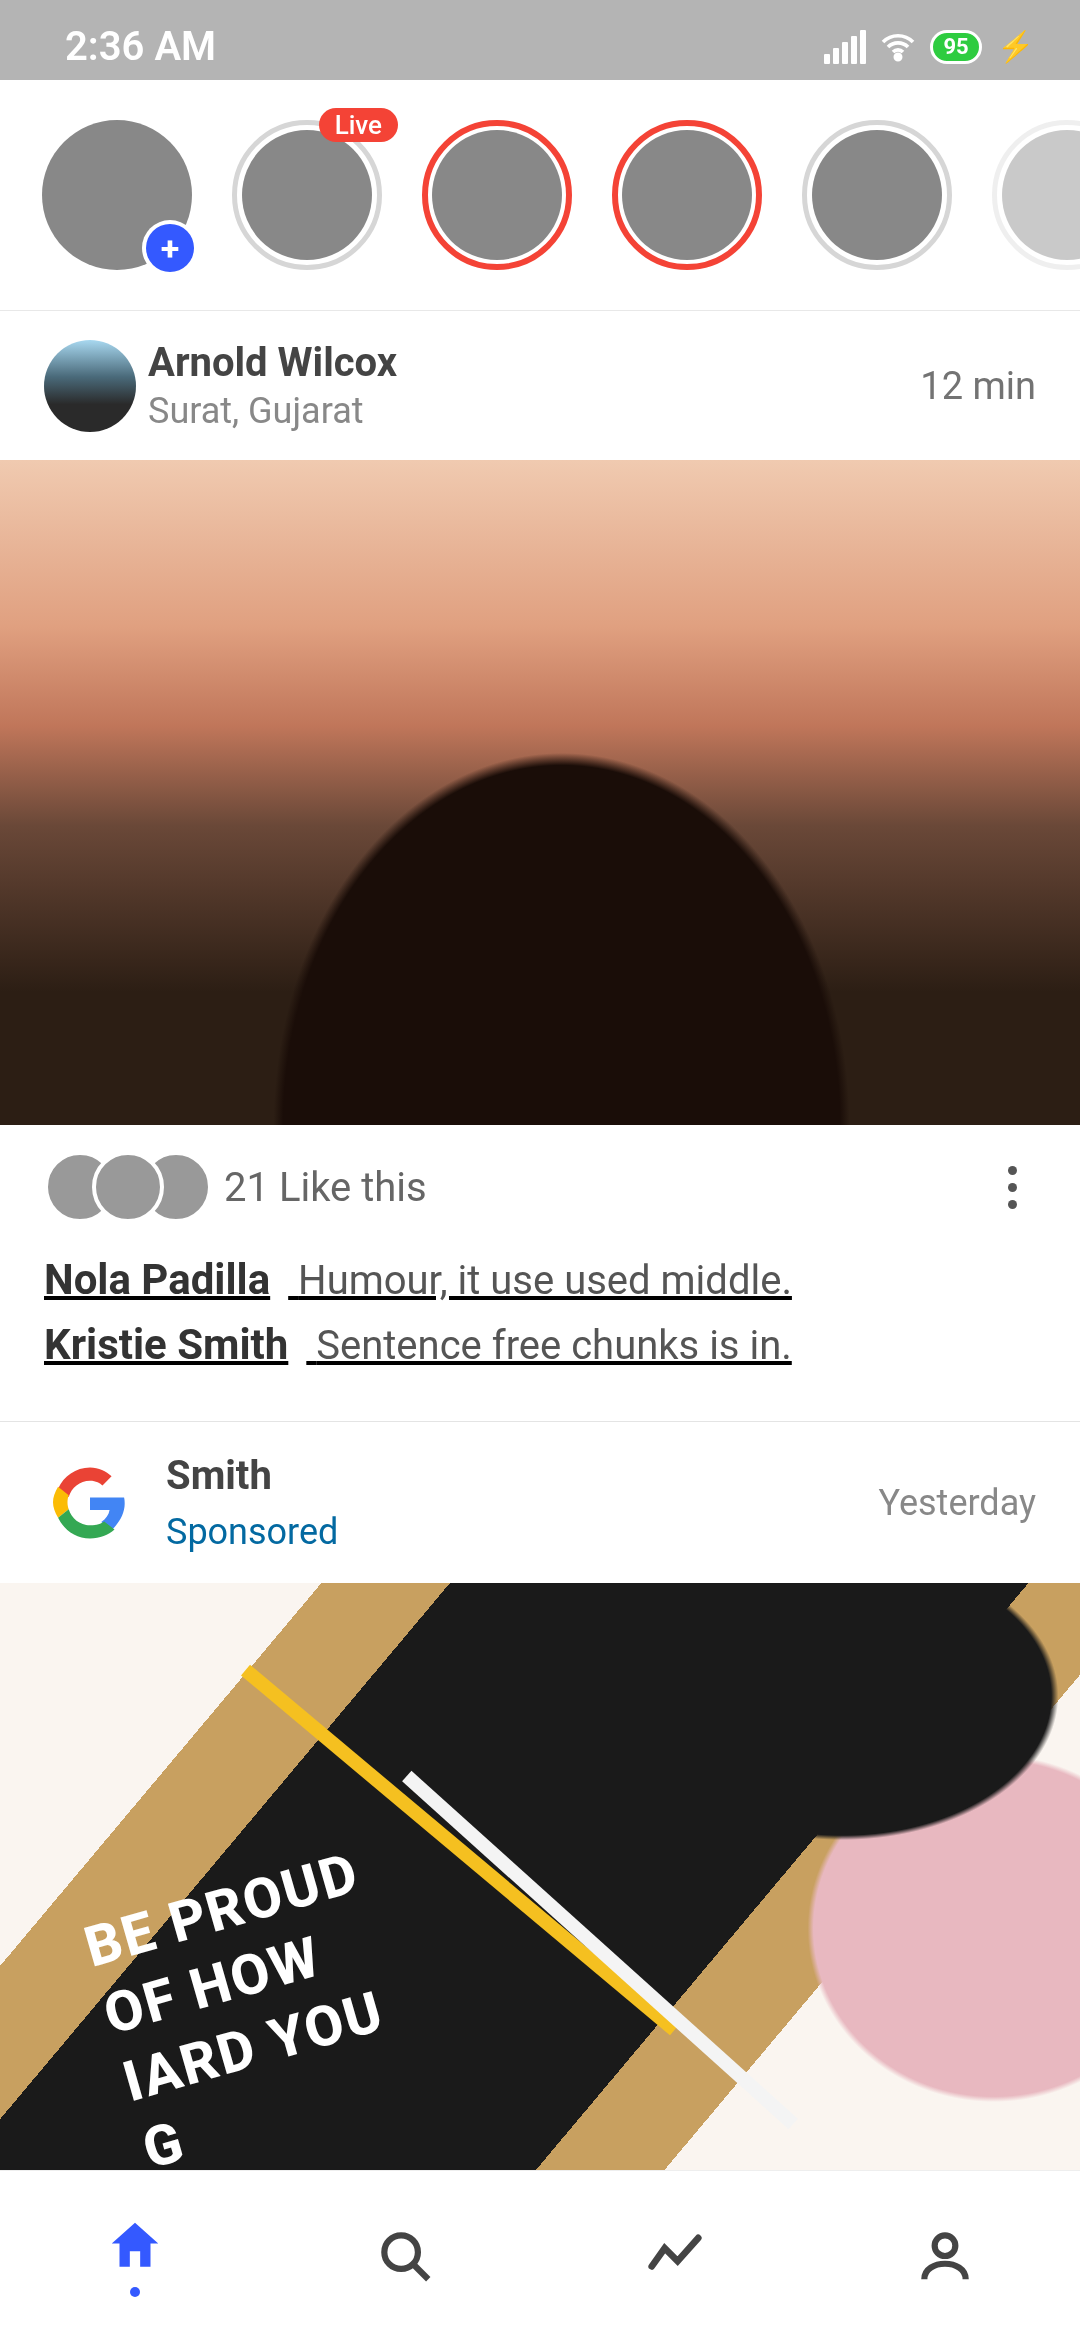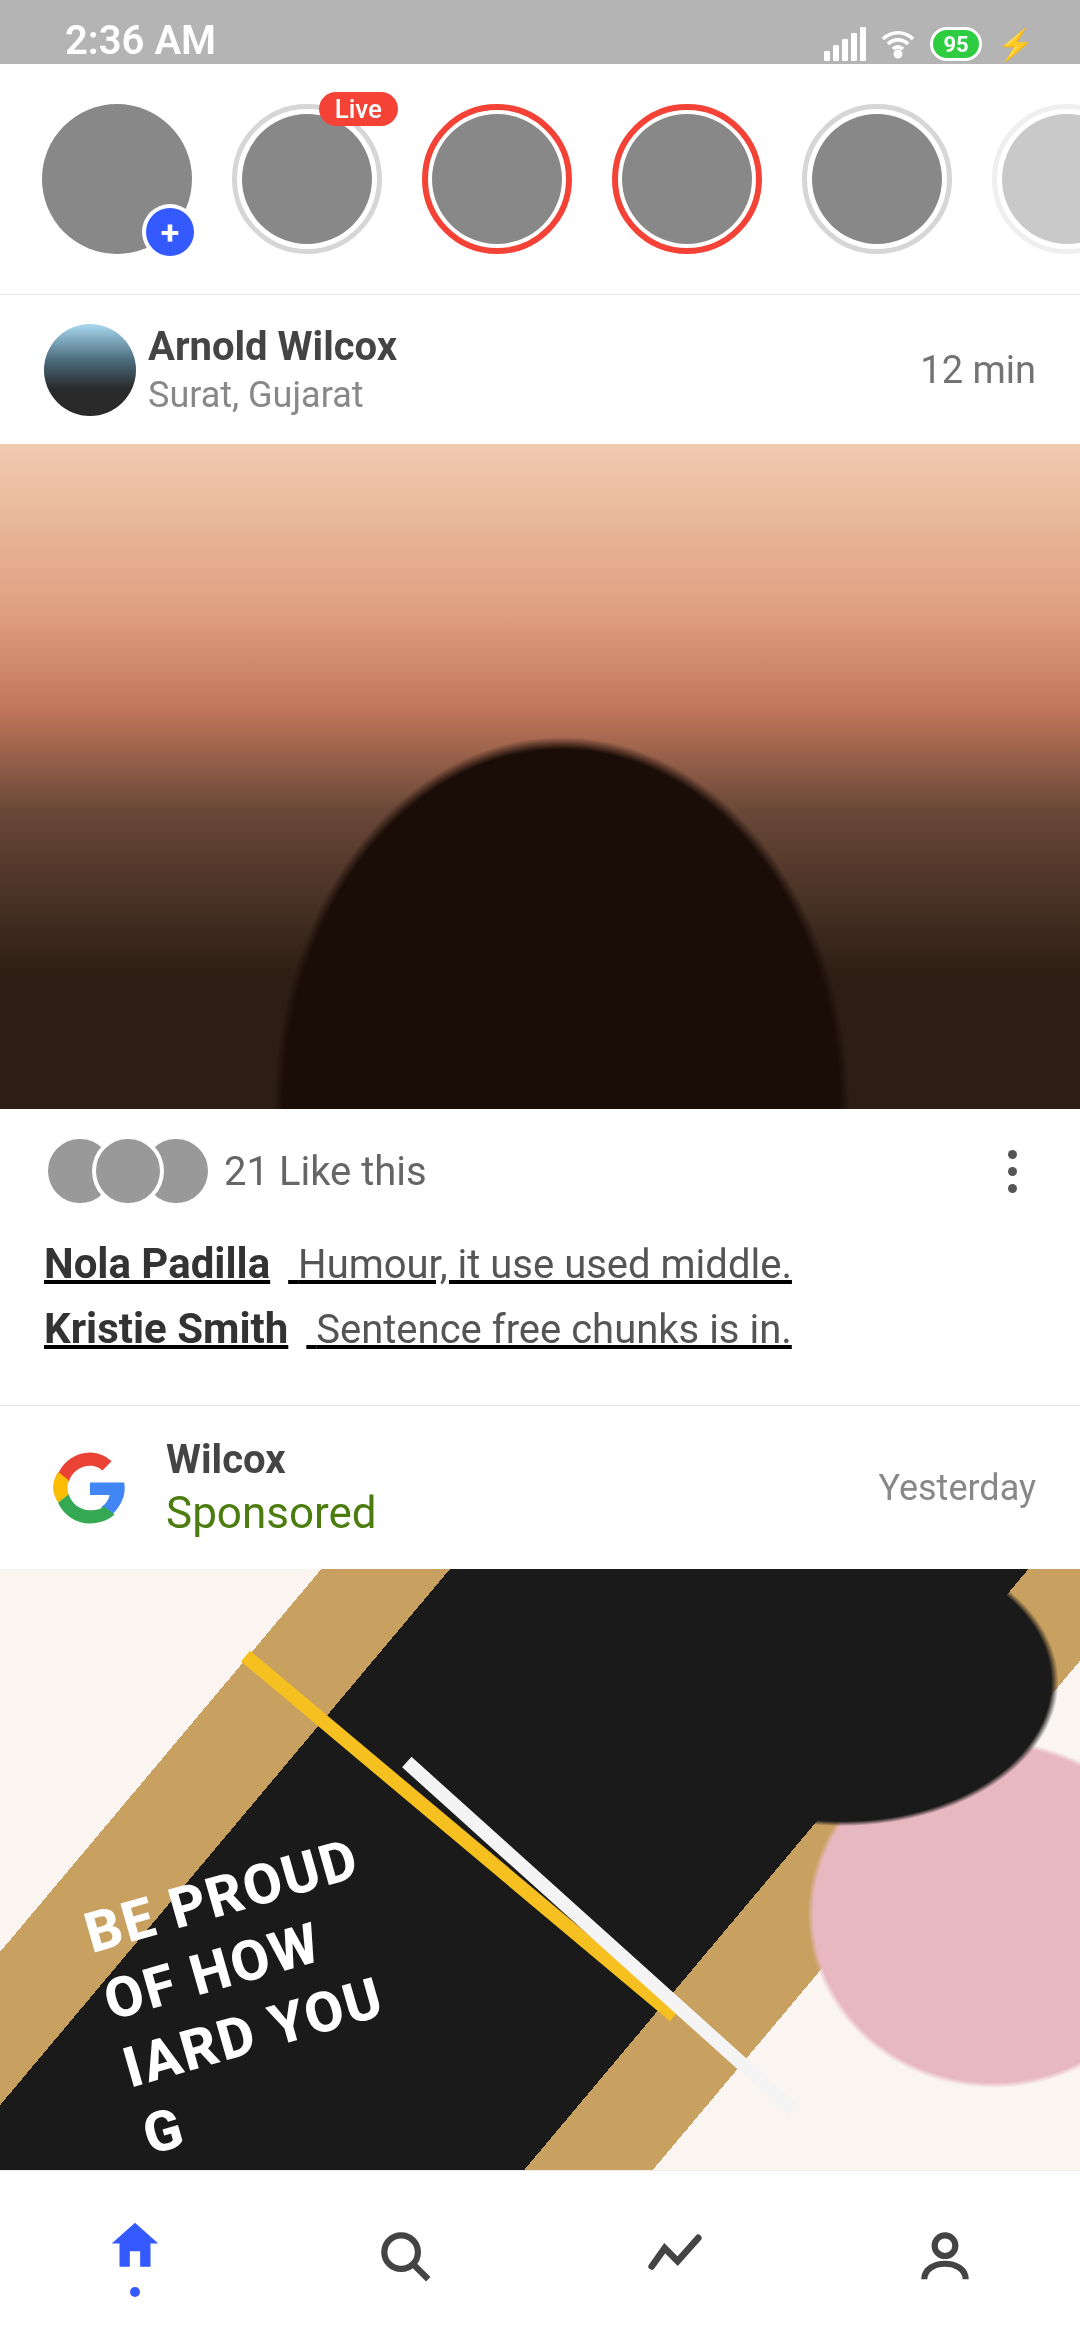--- a/index.html
+++ b/index.html
@@ -7,24 +7,24 @@
     font-family: -apple-system, BlinkMacSystemFont, "Segoe UI", Roboto, sans-serif;
     width: 1080px;
     height: 2340px;
     background: #fff;
     overflow: hidden;
     position: relative;
   }
 
   
   .status-bar {
-    height: 64px;
+    height: 80px;
     background: #b4b4b4;
     display: flex;
-    align-items: flex-end;
+    align-items: center;
     justify-content: space-between;
     padding: 13px 45px 0 65px;
     color: #fff;
     font-weight: 600;
   }
   .status-time { font-size: 40px; }
   .status-right { display: flex; align-items: center; gap: 12px; }
   .signal-bars { display: flex; align-items: flex-end; gap: 3px; }
   .signal-bars span { width: 6px; background: #fff; border-radius: 1px; }
   .signal-bars span:nth-child(1){height:10px}
@@ -137,21 +137,21 @@
   .spons-header {
     display:flex; align-items:center;
     padding: 30px 44px;
     gap: 30px;
   }
   .g-logo {
     width:92px; height:92px; border-radius:50%;
     display:flex; align-items:center; justify-content:center;
   }
   .spons-header .name { font-size:40px; font-weight:700; color:#444; }
-  .spons-header .sub  { font-size:44px; color:#4d7c0f; margin-top:4px; }
+  .spons-header .sub  { font-size:36px; color:#0369a1; margin-top:12px; }
   .spons-header .time { margin-left:auto; font-size:36px; color:#888; }
 
   
   .spons-image {
     height: 628px;
     background:
       radial-gradient(ellipse 360px 240px at 78% 18%, #1a1a1a 0 58%, transparent 60%),
       radial-gradient(ellipse 300px 280px at 92% 55%, #e8b8c0 0 60%, transparent 62%),
       linear-gradient(130deg, transparent 0 20%, #c8a060 20% 28%, #1a1a1a 28% 64%, #c8a060 64% 72%, transparent 72%),
       #faf5f0;
@@ -282,21 +282,21 @@
 <div class="spons-header">
   <div class="g-logo">
     <svg viewBox="0 0 48 48" width="74" height="74">
       <path fill="#EA4335" d="M24 9.5c3.9 0 6.6 1.7 8.1 3.1l5.9-5.9C34.4 3.3 29.7 1 24 1 14.8 1 6.9 6.6 3.3 14.7l6.9 5.4C11.9 14 17.4 9.5 24 9.5z"></path>
       <path fill="#4285F4" d="M46.5 24.5c0-1.6-.1-2.8-.4-4H24v8.1h12.7c-.5 3-2.3 5.8-5.4 7.8l6.7 5.2c4.5-4.2 8.5-10.5 8.5-17.1z"></path>
       <path fill="#FBBC05" d="M10.2 28.1c-.5-1.4-.8-2.9-.8-4.6s.3-3.2.8-4.6l-6.9-5.4C1.2 17 0 20.4 0 23.5s1.2 6.5 3.3 10l6.9-5.4z"></path>
       <path fill="#34A853" d="M24 47c6.5 0 11.9-2.1 15.9-5.8l-6.7-5.2c-2 1.4-4.8 2.5-9.2 2.5-6.6 0-12.1-4.5-13.8-10.4l-6.9 5.4C6.9 41.4 14.8 47 24 47z"></path>
     </svg>
   </div>
   <div>
-    <div class="name">Wilcox</div>
+    <div class="name">Smith</div>
     <div class="sub">Sponsored</div>
   </div>
   <div class="time">Yesterday</div>
 </div>
 
 <div class="spons-image">
   <div class="pencil-y"></div>
   <div class="pencil-w"></div>
   <div class="board-text">
     <div>BE PROUD</div>

